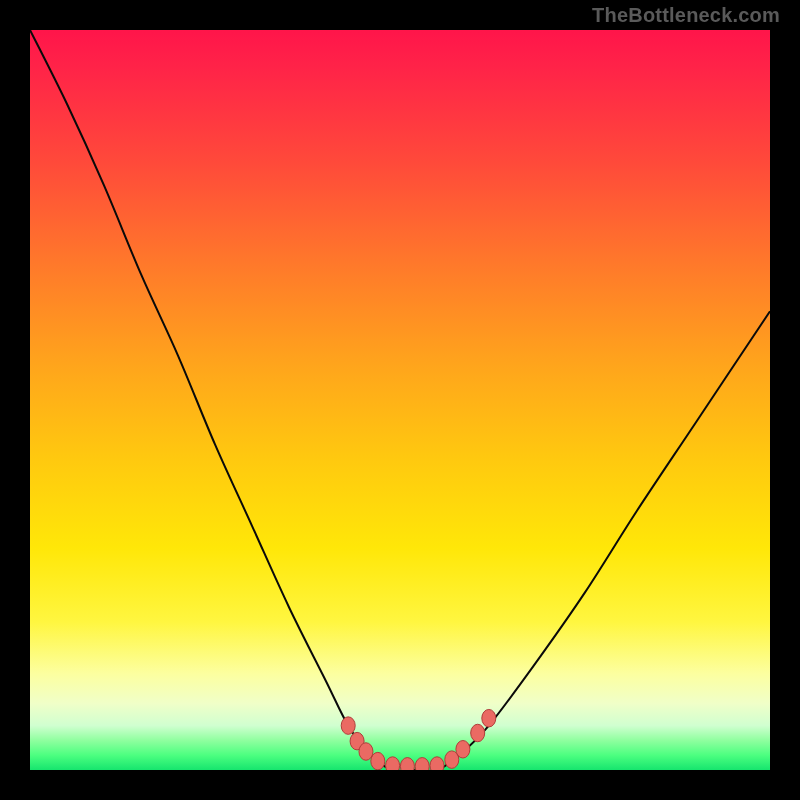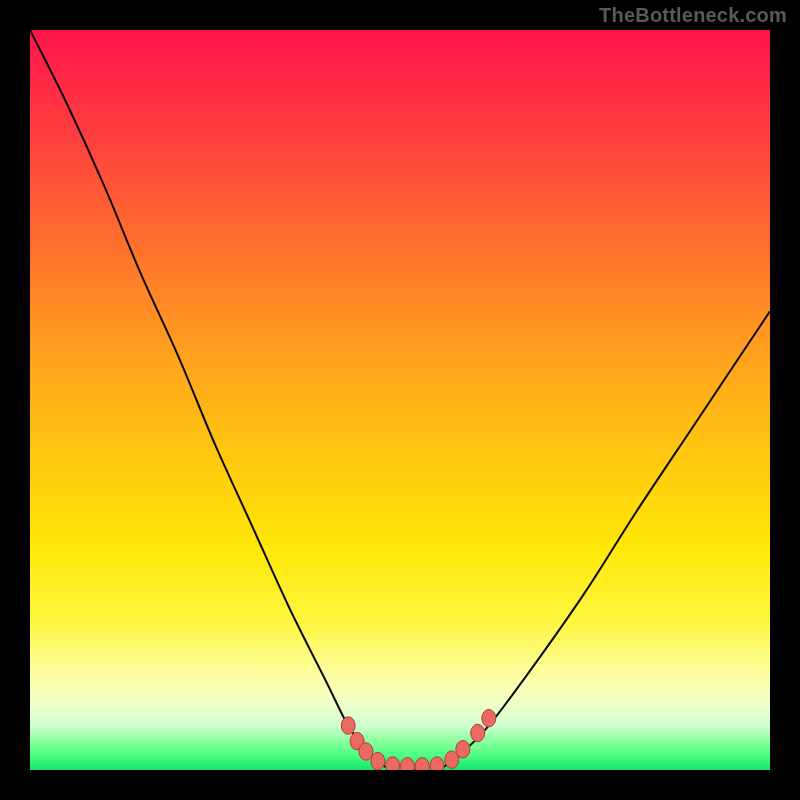--- a/index.html
+++ b/index.html
@@ -45,21 +45,21 @@
   svg.curve {
     position: absolute;
     top: 0;
     left: 0;
     width: 740px;
     height: 740px;
   }
   .watermark {
     position: absolute;
     top: 4px;
-    right: 13px;
+    right: 20px;
     font-family: Arial, Helvetica, sans-serif;
     font-size: 20px;
     font-weight: bold;
     color: #5a5a5a;
     letter-spacing: 0.2px;
   }
 </style>
 </head>
 <body>
 

